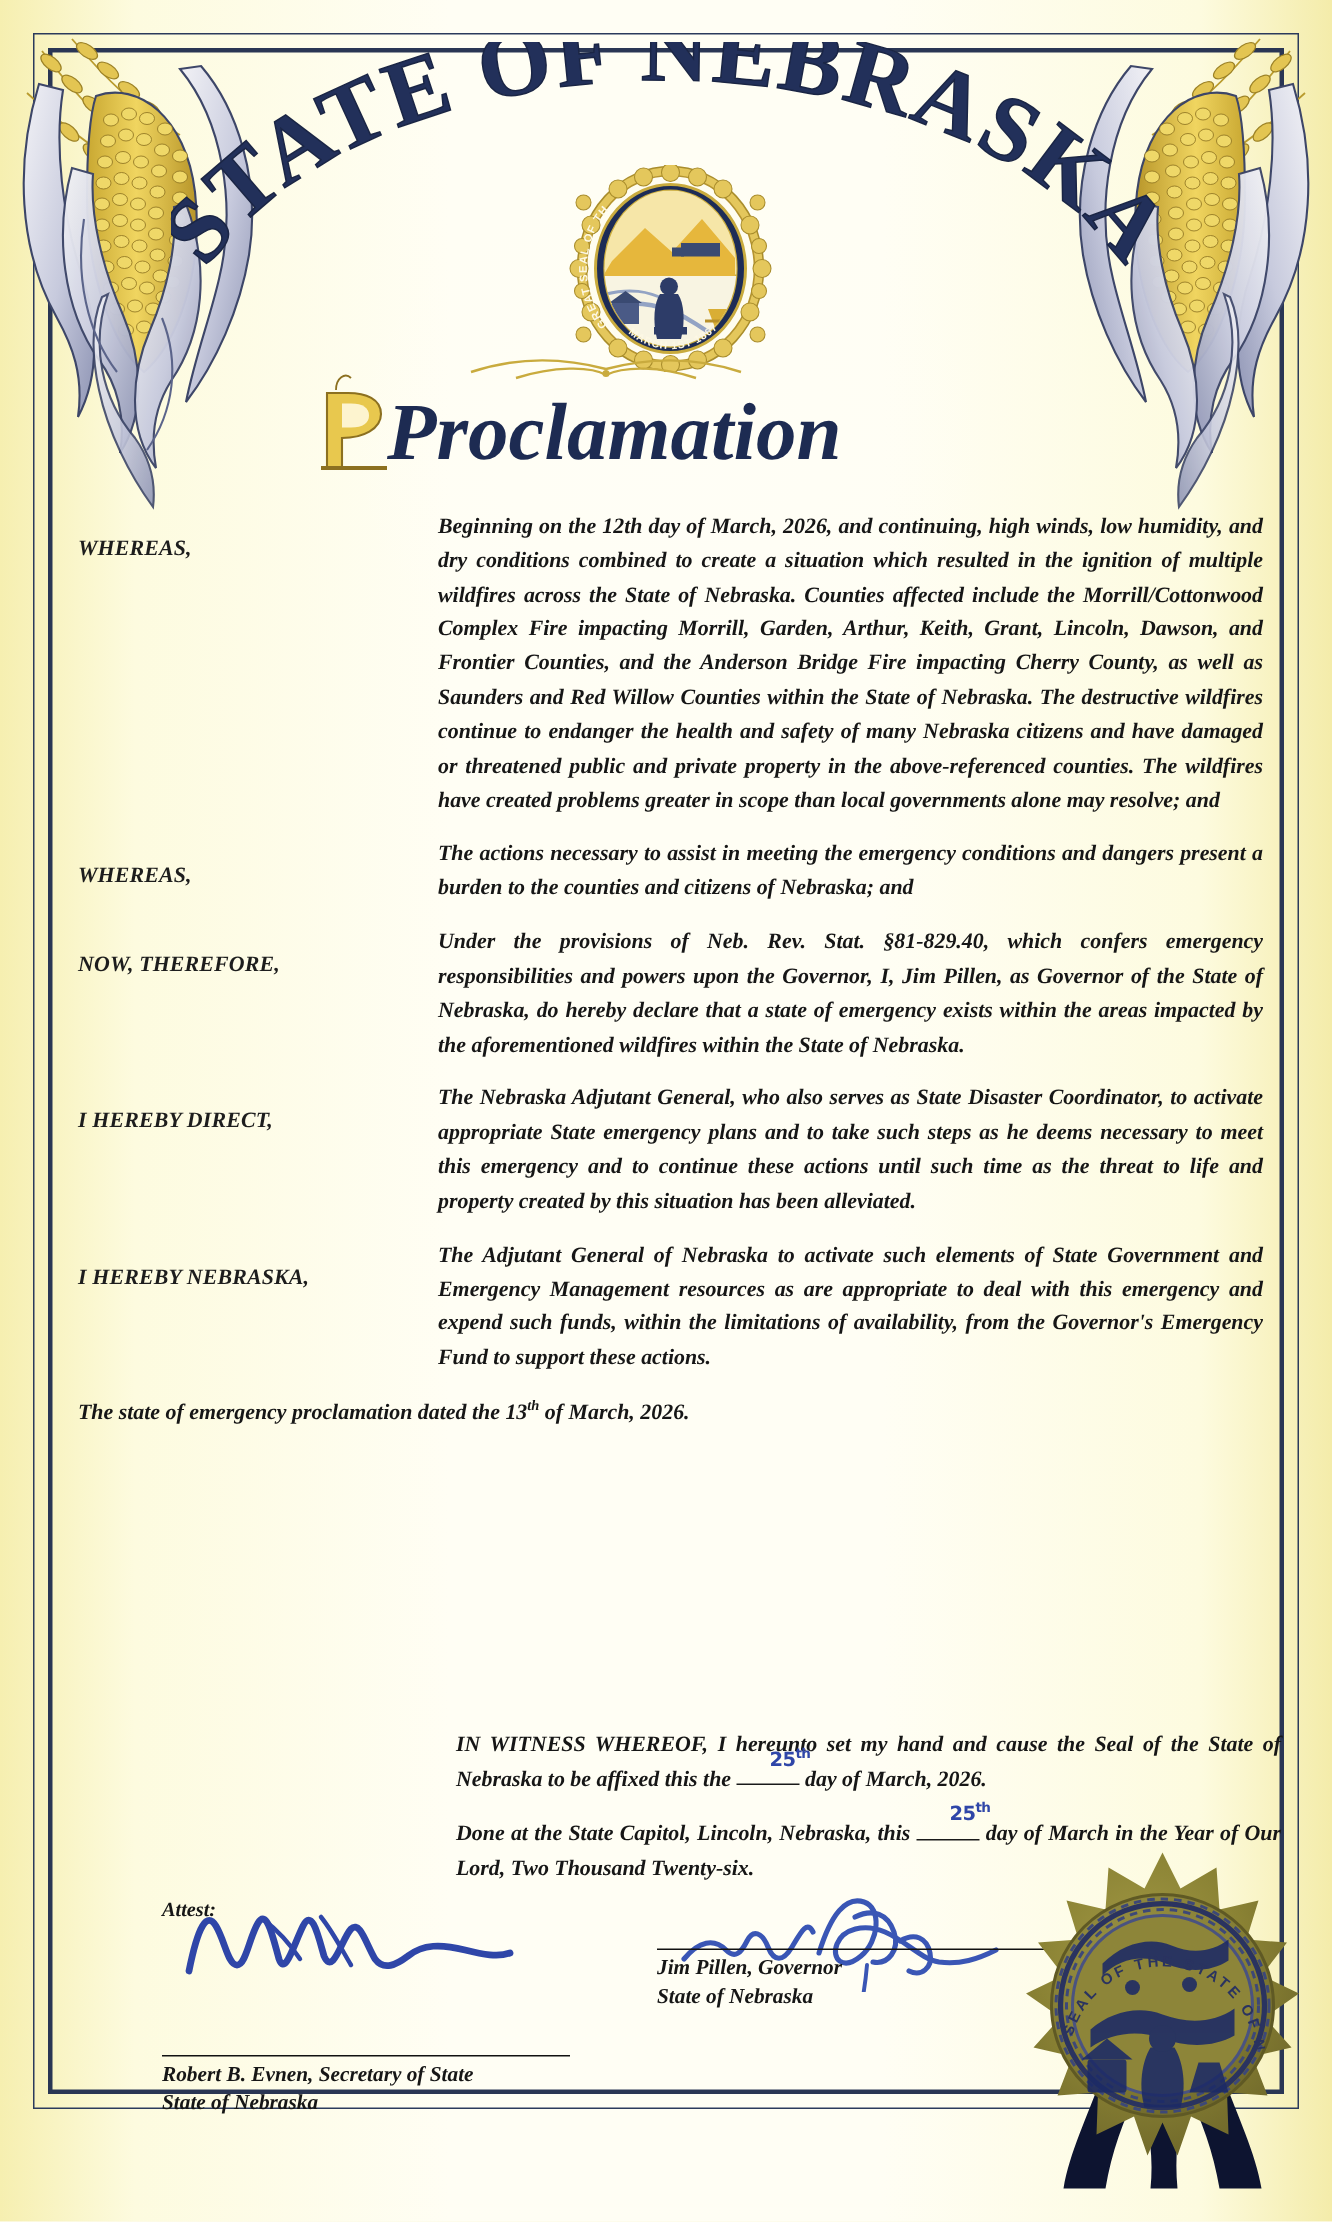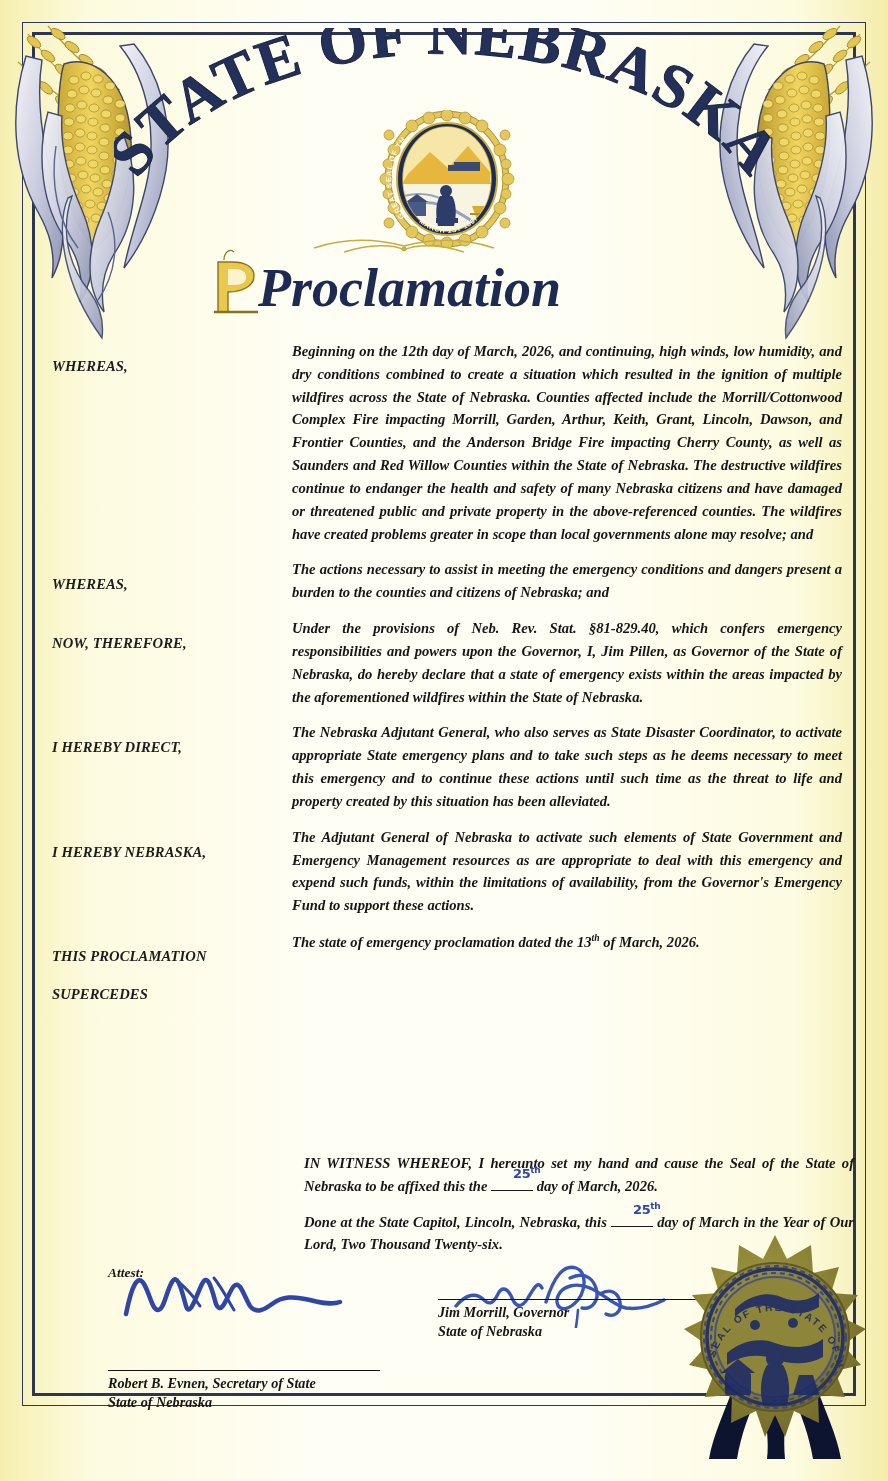--- a/index.html
+++ b/index.html
@@ -444,24 +444,20 @@
     <div class="row" style="margin-top:12px;">
       <div class="lbl">
         <div>I HEREBY NEBRASKA,</div>
       </div>
       <div class="txt">
         <p>The Adjutant General of Nebraska to activate such elements of State Government and Emergency Management resources as are appropriate to deal with this emergency and expend such funds, within the limitations of availability, from the Governor's Emergency Fund to support these actions.</p>
       </div>
     </div>
 
     <div class="row" style="margin-top:12px;">
-      <div class="lbl">
-        <div>THIS PROCLAMATION</div>
-        <div>SUPERCEDES</div>
-      </div>
       <div class="txt noj">
         <p>
           <span id="sup-para">The state of emergency proclamation dated the 13<sup class="ord">th</sup> of March, 2026.</span>
         </p>
       </div>
     </div>
   </div>
 
   <div class="closing">
     <p>
@@ -508,21 +504,21 @@
   </div>
 
   <div class="sig sig-left">
     <div class="line"></div>
     <div>Robert B. Evnen, Secretary of State</div>
     <div>State of Nebraska</div>
   </div>
 
   <div class="sig sig-right">
     <div class="line"></div>
-    <div>Jim Morrill, Governor</div>
+    <div>Jim Pillen, Governor</div>
     <div>State of Nebraska</div>
   </div>
 
   <div class="goldseal">
     <svg viewBox="0 0 225 228" width="225" height="228">
       <defs>
         <radialGradient id="emb" cx="42%" cy="35%" r="70%">
           <stop offset="0%" stop-color="#a39a45"></stop>
           <stop offset="55%" stop-color="#8a8234"></stop>
           <stop offset="100%" stop-color="#6e672a"></stop>

